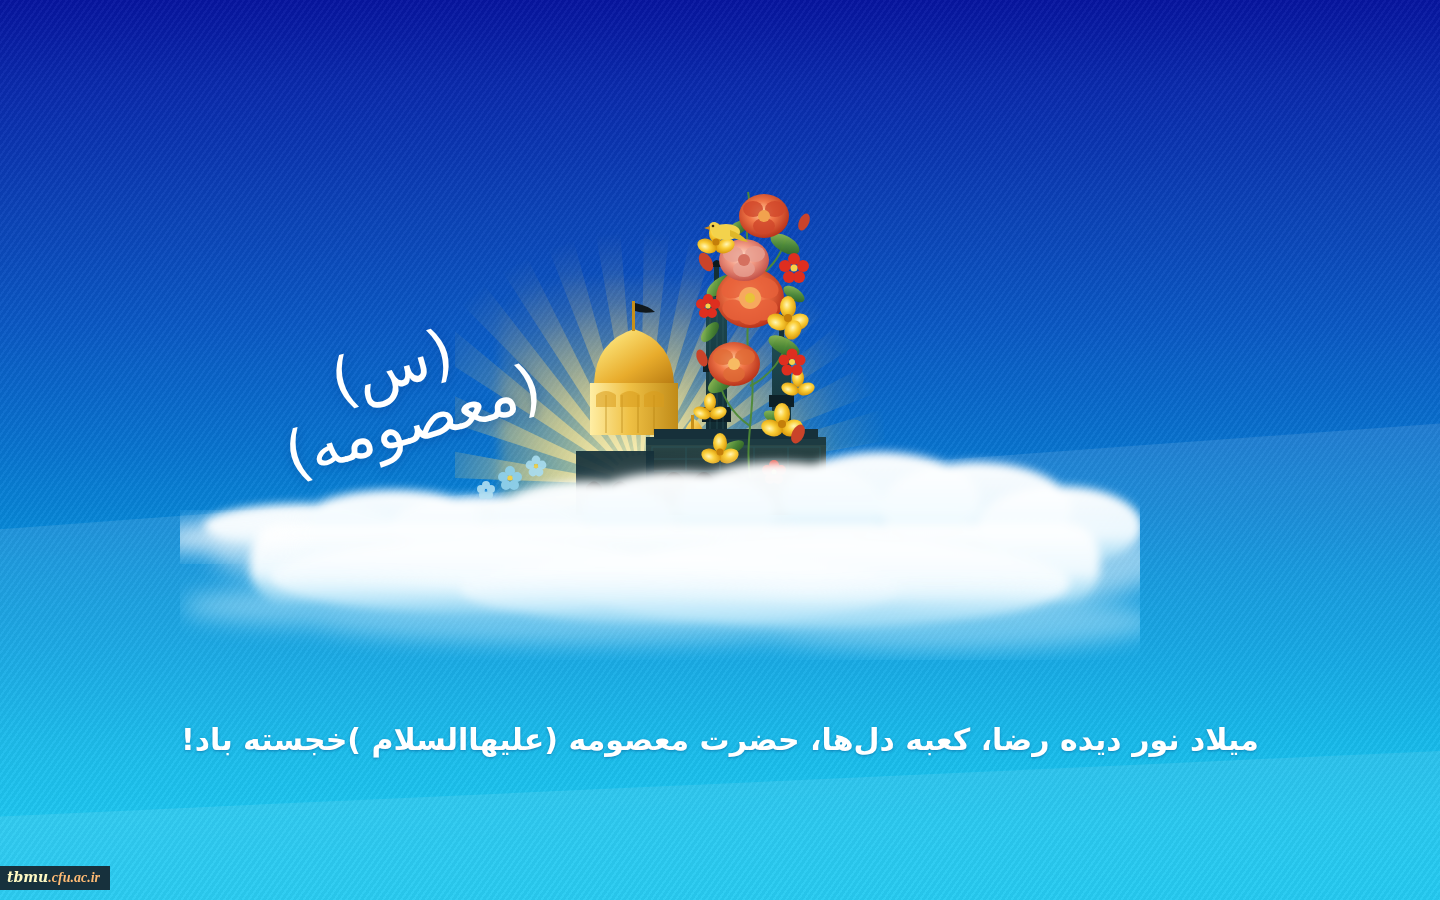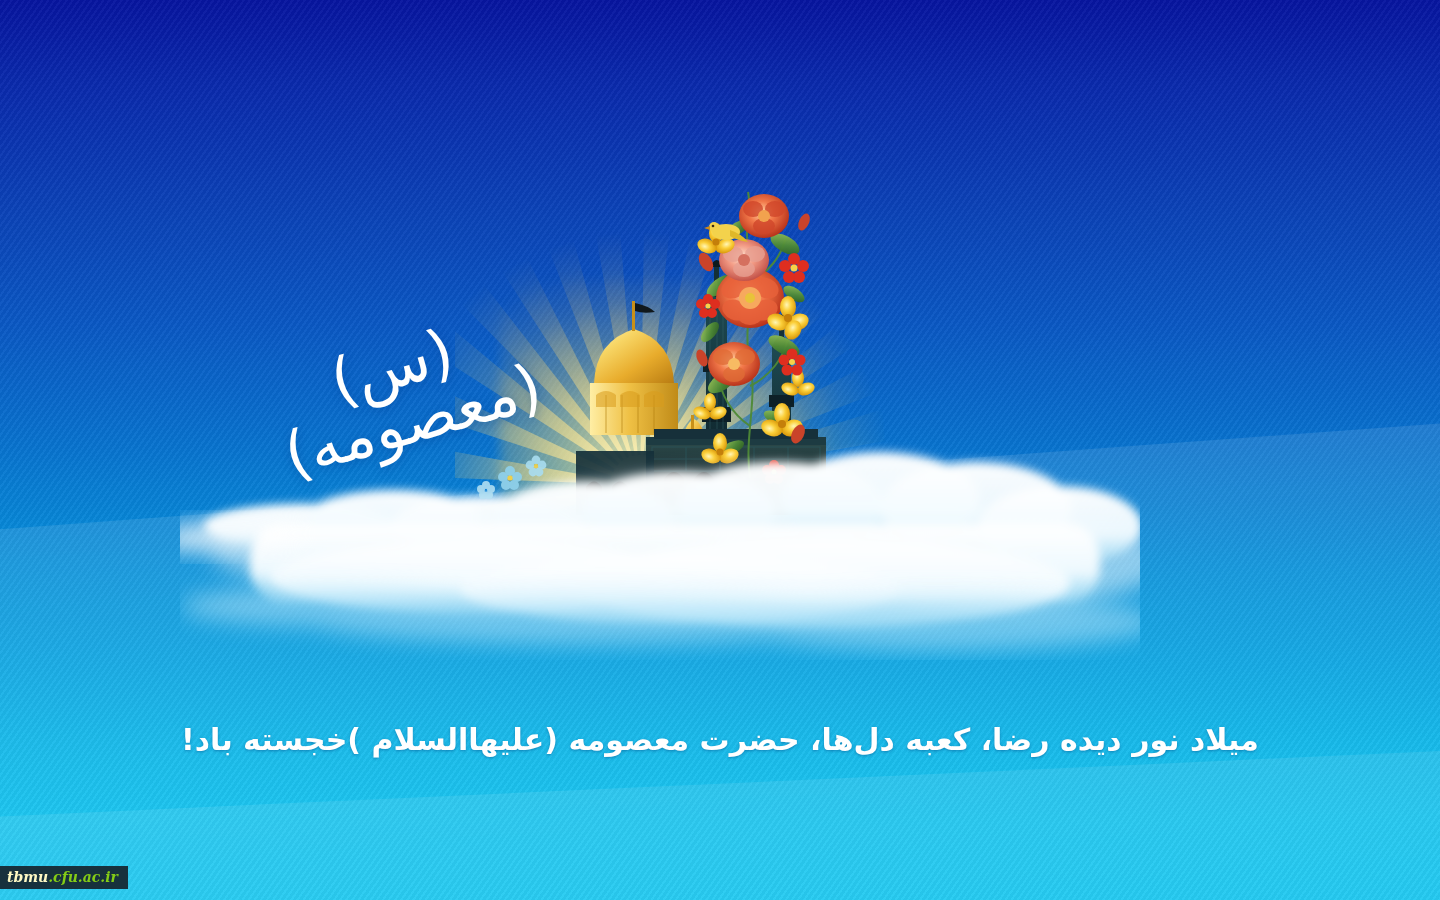--- a/index.html
+++ b/index.html
@@ -144,21 +144,21 @@
     font-family:"DejaVu Serif",serif;
     font-size:14px;
     font-weight:700;
     font-style:italic;
     letter-spacing:0px;
     line-height:1;
     white-space:nowrap;
     user-select:none;
   }
   #wm-a{color:#fef9c3;}
-  #wm-b{color:#84cc16;}
+  #wm-b{color:#fdba74;font-family:Liberation Serif, serif;}
 </style>
 </head>
 <body>
 
 <div id="poster">
 
   <div id="stripes"></div>
   <div id="sweep"></div>
   <div id="sweep2"></div>
 

